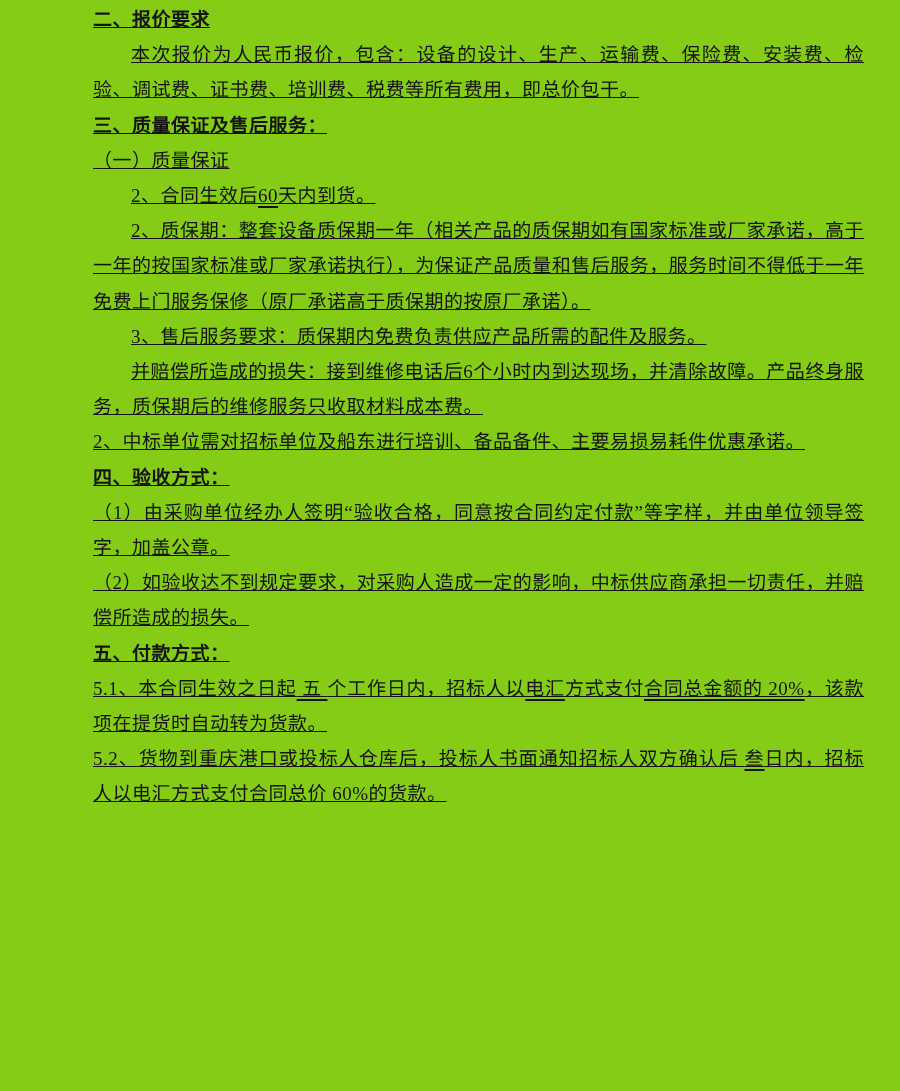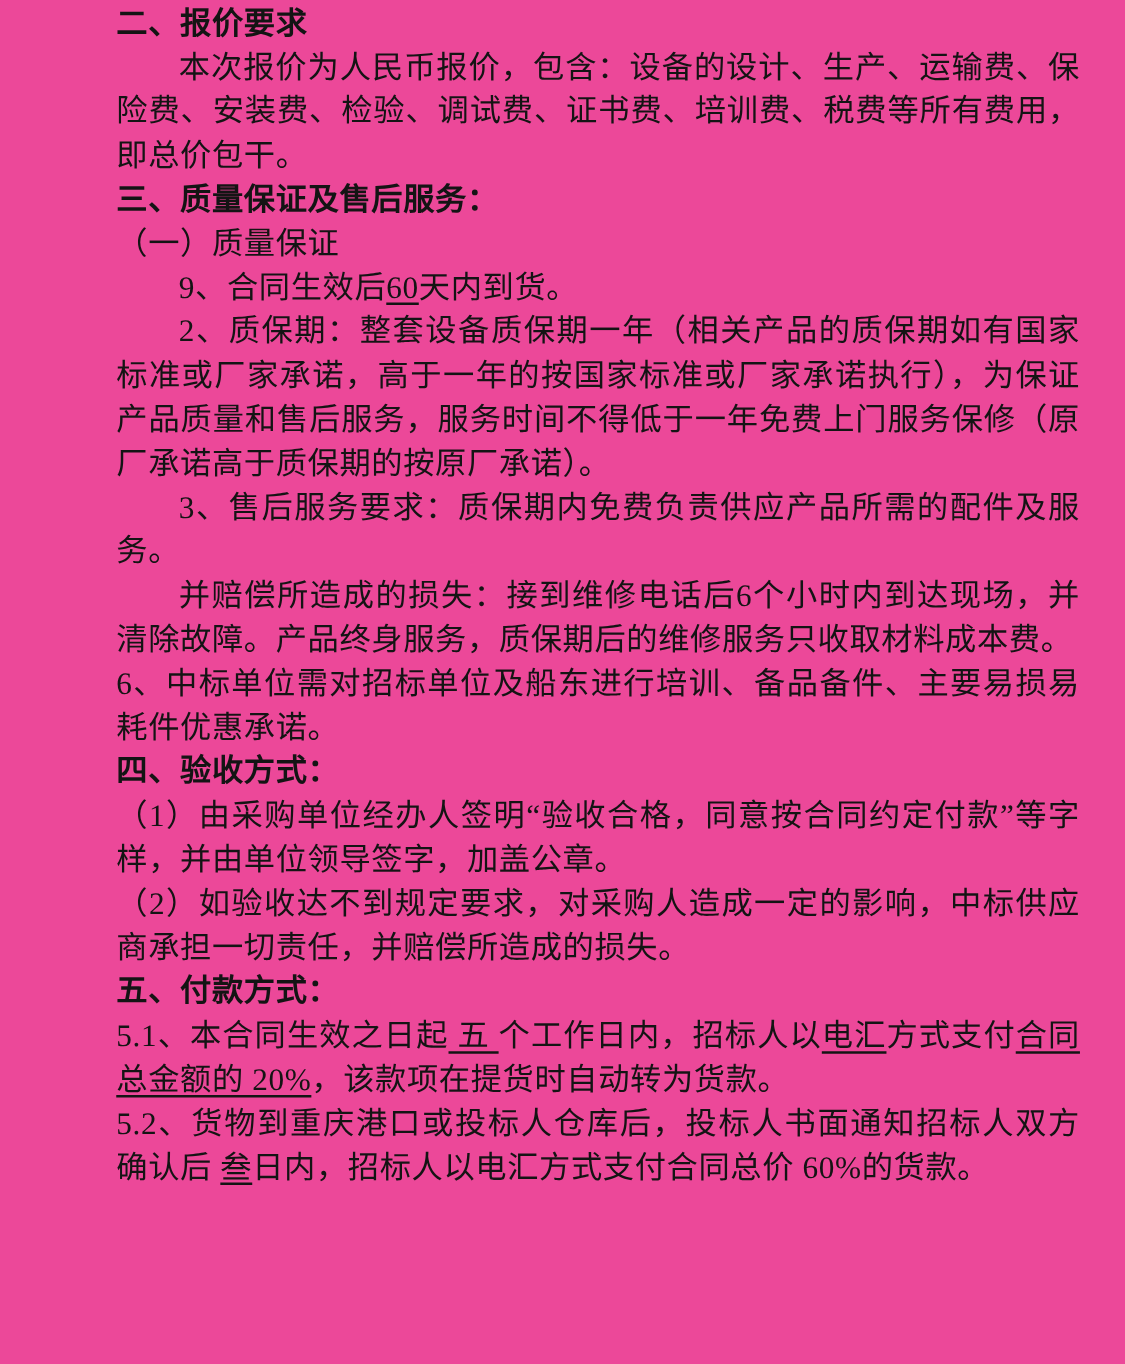--- a/index.html
+++ b/index.html
@@ -8,25 +8,26 @@
     background: #ffffff;
     color: #141414;
   }
   .page {
     position: relative;
     width: 900px;
     height: 1091px;
     box-sizing: border-box;
     padding: 2px 36px 0 93px;
     overflow: hidden;
-    background: #ec4899;
+    background: #84cc16;
     font-family: "Liberation Serif", "DejaVu Serif", serif;
-    font-size: 25px;
+    font-size: 19px;
     line-height: 35.2px;
     letter-spacing: 0.5px;
+    text-decoration: underline;
   }
   p { margin: 0; padding: 0; }
   .para {
     text-align: justify;
     text-justify: inter-ideograph;
   }
   .indent { text-indent: 2em; }
   .heading {
     font-family: "Liberation Sans", "DejaVu Sans", sans-serif;
     font-weight: 700;
@@ -48,29 +49,29 @@
 
   <p class="para indent">本次报价为人民币报价，包含：设备的设计、生产、运输费、保险费、安装费、检验、调试费、证书费、培训费、税费等所有费用，即总价包干。</p>
 
   <p class="heading">三、质量保证及售后服务：</p>
 
   <p class="para">（一）质量保证</p>
 
 
 
 
-  <p class="para indent"><span>9、合同生效后</span><span class="u">60</span><span>天内到货。</span></p>
+  <p class="para indent"><span>2、合同生效后</span><span class="u">60</span><span>天内到货。</span></p>
 
   <p class="para indent">2、质保期：整套设备质保期一年（相关产品的质保期如有国家标准或厂家承诺，高于一年的按国家标准或厂家承诺执行），为保证产品质量和售后服务，服务时间不得低于一年免费上门服务保修（原厂承诺高于质保期的按原厂承诺）。</p>
 
   <p class="para indent">3、售后服务要求：质保期内免费负责供应产品所需的配件及服务。</p>
 
   <p class="para indent">并赔偿所造成的损失：接到维修电话后6个小时内到达现场，并清除故障。产品终身服务，质保期后的维修服务只收取材料成本费。</p>
 
-  <p class="para">6、中标单位需对招标单位及船东进行培训、备品备件、主要易损易耗件优惠承诺。</p>
+  <p class="para">2、中标单位需对招标单位及船东进行培训、备品备件、主要易损易耗件优惠承诺。</p>
 
   <p class="heading">四、验收方式：</p>
 
   <p class="para">（1）由采购单位经办人签明“验收合格，同意按合同约定付款”等字样，并由单位领导签字，加盖公章。</p>
 
   <p class="para">（2）如验收达不到规定要求，对采购人造成一定的影响，中标供应商承担一切责任，并赔偿所造成的损失。</p>
 
   <p class="heading">五、付款方式：</p>
 
   <p class="para"><span>5.1、本合同生效之日起</span><span class="u">&nbsp;五&nbsp;</span><span>个工作日内，招标人以</span><span class="u">电汇</span><span>方式支付</span><span class="u">合同总金额的 20%</span><span>，该款项在提货时自动转为货款。</span></p>

